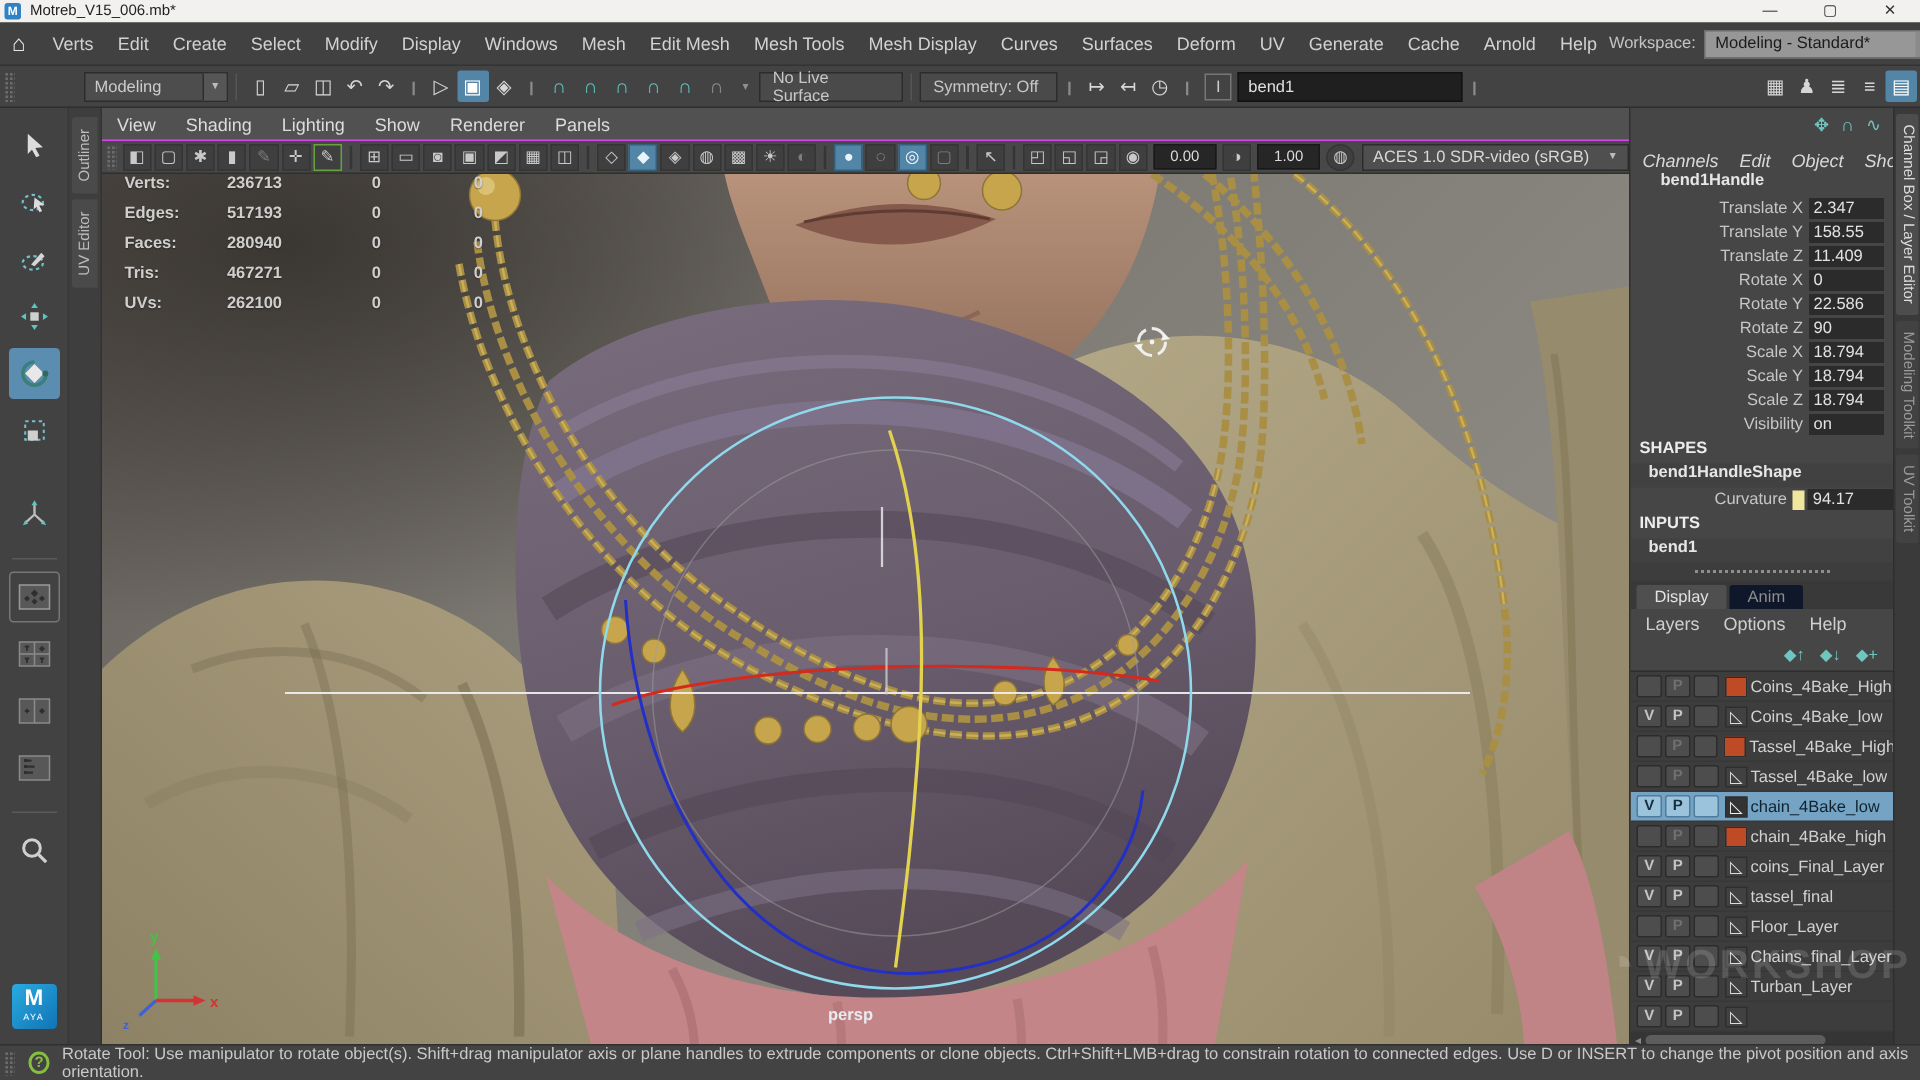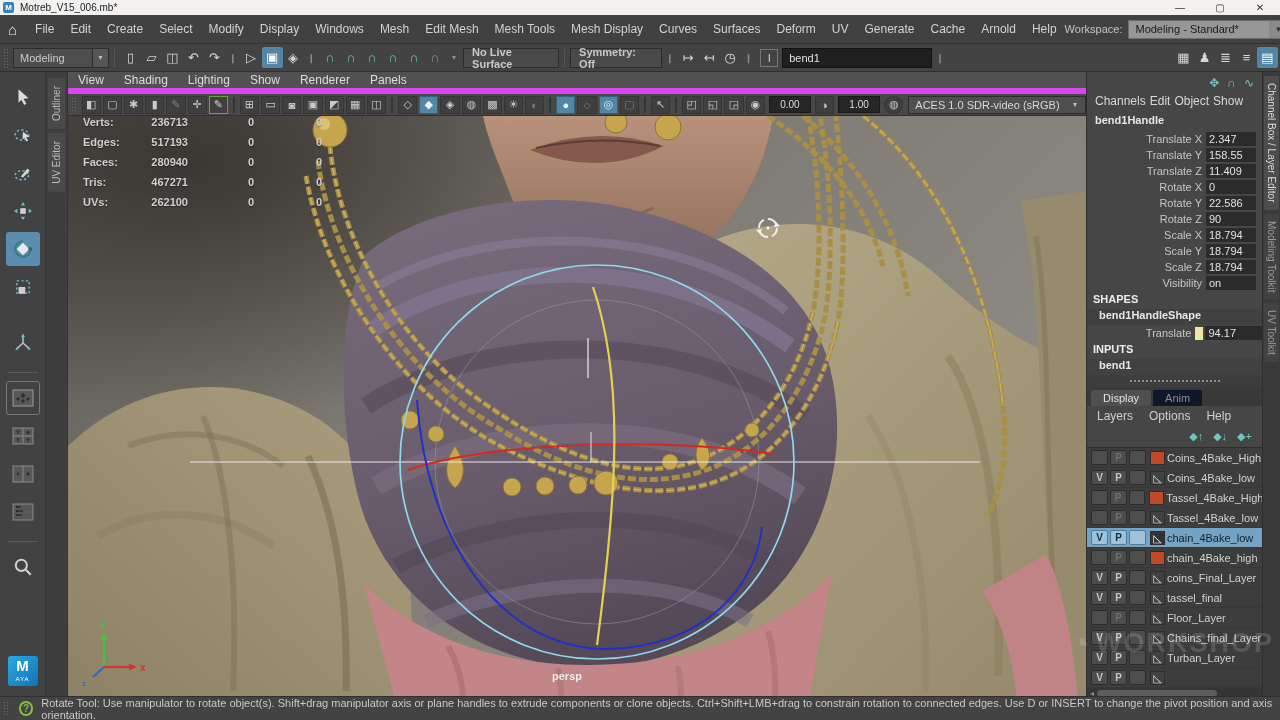--- a/index.html
+++ b/index.html
@@ -40,21 +40,21 @@
     color:#bbb; font-size:7px; text-align:center; line-height:18px; }
   .sl-sep { width:1px; height:18px; background:#565656; margin:0 5px; }
   .sl-exp { color:#8a8a8a; font-size:9px; margin:0 4px; }
   .ico { width:21px; height:21px; display:flex; align-items:center; justify-content:center;
     color:#d6d6d6; font-size:13px; border-radius:2px; }
   .ico.small { width:18px; font-size:12px; }
   .ico.active { background:#5285a6; color:#fff; }
   .ico.teal { color:#5fc4be; }
   .ico.dim { color:#8f8f8f; }
   .field { height:20px; background:#4a4a4a; border:1px solid #2c2c2c; color:#c8c8c8;
-    font-size:11px; display:flex; align-items:center; padding:0 8px;font-weight:bold; }
+    font-size:11px; display:flex; align-items:center; padding:0 8px; }
   .textinput { height:20px; width:150px; background:#1f1f1f; border:1px solid #121212;
     color:#e0e0e0; font-size:11px; display:flex; align-items:center; padding:0 6px; }
   .rename-box { width:18px; height:18px; border:1px solid #777; color:#ccc; font-size:11px;
     display:flex; align-items:center; justify-content:center; margin:0 4px; }
   .sl-right { margin-left:auto; display:flex; align-items:center; padding-right:2px; }
 
   
   .main { position:absolute; left:0; top:72px; width:1280px; height:624px; display:flex; }
   .toolbox { width:46px; background:#424242; border-right:1px solid #383838;
     display:flex; flex-direction:column; align-items:center; padding-top:8px; }
@@ -66,21 +66,21 @@
   .maya-logo { margin-top:auto; margin-bottom:10px; width:30px; height:30px; border-radius:3px;
     background:linear-gradient(135deg,#29abe2,#1273b5); color:#fff; text-align:center; }
   .maya-logo .m { font-size:15px; font-weight:bold; line-height:20px; }
   .maya-logo .aya { font-size:6px; letter-spacing:1px; line-height:6px; }
 
   .lefttabs { width:22px; background:#3e3e3e; border-right:1px solid #333; padding-top:6px; }
   .vtab-l { writing-mode:vertical-rl; transform:rotate(180deg); background:#4a4a4a;
     color:#bdbdbd; font-size:10px; padding:8px 3px; margin:0 2px 4px 2px; border-radius:0 2px 2px 0; }
 
   .viewport { width:1018px; display:flex; flex-direction:column; background:#4a4a4a; }
-  .vp-menu { height:22px; background:#515151; border-bottom:6px solid #d946ef; display:flex;
+  .vp-menu { height:22px; background:#515151; border-bottom:1px solid #d946ef; display:flex;
     align-items:center; color:#dcdcdc; font-size:12px; }
   .vp-menu .menu-item { padding:2px 10px; }
   .vp-icons { height:22px; background:#484848; border-bottom:1px solid #2f2f2f; display:flex;
     align-items:center; overflow:hidden; }
   .vp-ico { width:20px; height:18px; margin:0 1px; background:#3f3f3f; border:1px solid #353535;
     color:#c9c9c9; font-size:11px; display:flex; align-items:center; justify-content:center; }
   .vp-ico.active { background:#5285a6; color:#eaf4fb; border-color:#35607c; }
   .vp-ico.framed { border:1px solid #67a33c; }
   .vp-ico.dim { color:#7d7d7d; }
   .vp-sep { width:1px; height:16px; background:#5c5c5c; margin:0 4px; }
@@ -95,23 +95,23 @@
     text-shadow:0 1px 1px rgba(0,0,0,.4); }
   .hud-row { display:flex; height:20px; }
   .hud-label { width:62px; padding-left:15px; }
   .hud-val { width:58px; text-align:right; }
   .hud-c1 { width:66px; text-align:right; }
   .hud-c2 { width:68px; text-align:right; }
 
   .rightpanel { width:176px; background:#464646; border-left:1px solid #303030;
     display:flex; flex-direction:column; overflow:hidden; }
   .cb-toolicons { height:22px; display:flex; justify-content:flex-end; align-items:center; gap:8px; padding-right:8px; }
-  .cb-menu { height:20px; display:flex; align-items:flex-start; color:#d8d8d8; font-size:12px;
-    padding-left:8px; gap:4px; white-space:nowrap; }
-  .cb-node { height:17px; font-size:11px; font-weight:bold; color:#e6e6e6; padding-left:8px; }
+  .cb-menu { height:20px; display:flex; align-items:flex-end; color:#d8d8d8; font-size:12px;
+    padding-left:8px; gap:14px; white-space:nowrap;font-style:italic; }
+  .cb-node { height:17px; font-size:11px; font-weight:bold; color:#e6e6e6; padding-left:20px; }
   .cb-row { display:flex; height:16px; align-items:center; font-size:11px; }
   .cb-label { width:119px; text-align:right; color:#c6c6c6; padding-right:4px; white-space:nowrap; }
   .cb-value { width:50px; height:14px; background:#2b2b2b; color:#e2e2e2; padding-left:3px;
     line-height:14px; white-space:nowrap; }
   .cb-header { height:16px; font-size:11px; font-weight:bold; color:#ececec; padding-left:6px; margin-top:2px; }
   .cb-subnode { height:16px; font-size:11px; font-weight:bold; color:#e6e6e6; padding-left:12px; background:#414141; }
   .swatch-yellow { width:9px; height:13px; background:#efe79e; margin-right:2px; }
   .cb-splitter { height:12px; display:flex; align-items:center; justify-content:center; background:#3d3d3d; }
   .cb-splitter i { display:block; width:90px; border-top:2px dotted #8f8f8f; }
   .le-tabs { height:19px; background:#393939; display:flex; align-items:flex-end; padding-left:4px; gap:2px; }
@@ -173,21 +173,21 @@
         <span class="win-btn">▢</span>
 
         <span class="win-btn">✕</span>
 
     </div>
   </div>
 
   <div class="menubar">
     <span class="home-icon">⌂</span>
 
-      <span class="menu-item">File</span>
+      <span class="menu-item">Verts</span>
 
       <span class="menu-item">Edit</span>
 
       <span class="menu-item">Create</span>
 
       <span class="menu-item">Select</span>
 
       <span class="menu-item">Modify</span>
 
       <span class="menu-item">Display</span>
@@ -223,21 +223,21 @@
       <div class="workspace-select">
         <span>Modeling - Standard*</span>
         <span class="arrow">▼</span>
       </div>
 
     </div>
   </div>
 
   <div class="statusline">
     <div class="grip"></div>
-    <div class="combo" style="width:96px;">
+    <div class="combo" style="width:96px;margin-left:43px;">
       <span class="txt" style="flex:1">Modeling</span>
       <span class="arrow">▼</span>
     </div>
     <div class="sl-sep"></div>
 
       <span class="ico">▯</span>
 
       <span class="ico">▱</span>
 
       <span class="ico">◫</span>
@@ -742,21 +742,21 @@
         </div>
 
         <div class="cb-row">
           <span class="cb-label">Visibility</span>
           <span class="cb-value">on</span>
         </div>
 
       <div class="cb-header">SHAPES</div>
       <div class="cb-subnode">bend1HandleShape</div>
       <div class="cb-row">
-        <span class="cb-label">Translate</span>
+        <span class="cb-label">Curvature</span>
         <span class="swatch-yellow"></span>
         <span class="cb-value" style="width:62px">94.17</span>
       </div>
       <div class="cb-header">INPUTS</div>
       <div class="cb-subnode">bend1</div>
       <div class="cb-splitter">
           <i></i>
         </div>
 
       <div class="le-tabs">

